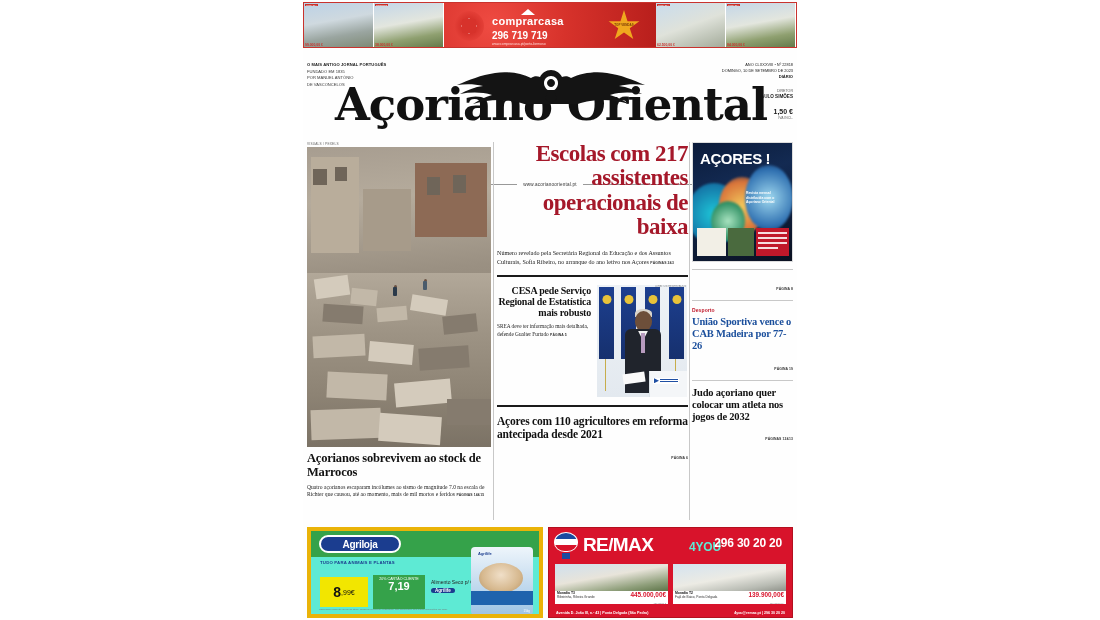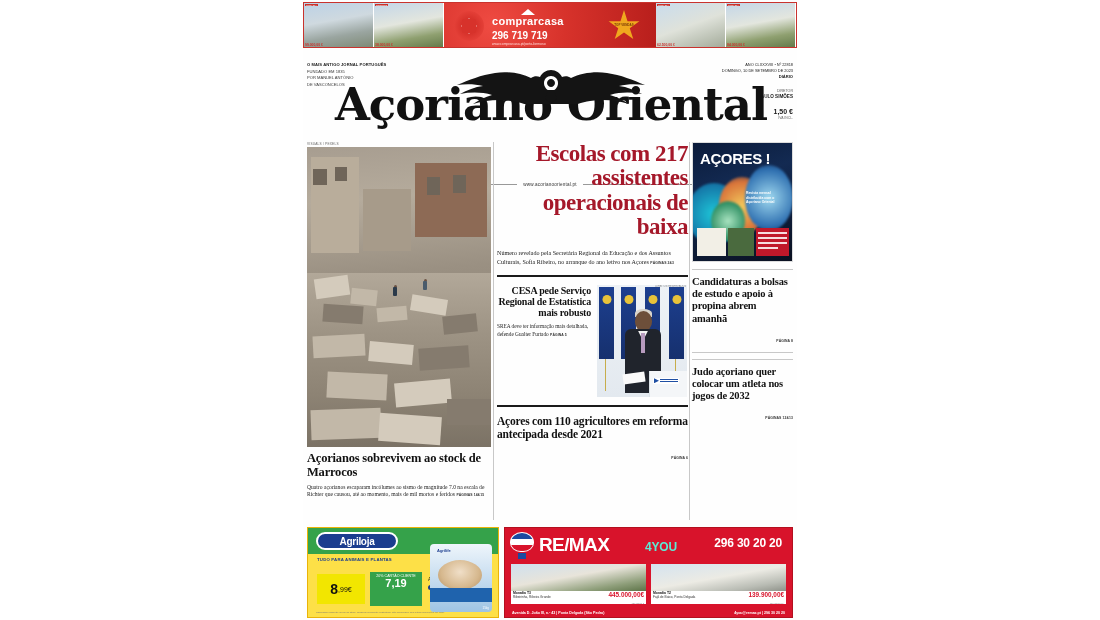--- a/index.html
+++ b/index.html
@@ -120,21 +120,21 @@
   .mag-red { background:#c0182a; }
   .mag-redlines { position:absolute; left:2px; top:3px; right:2px; height:1.5px; background:#fff; opacity:.85; }
 
   .side-head { font-size:10.5px; font-weight:bold; line-height:1.16; color:#111; letter-spacing:-.2px; }
   .side-ref { text-align:right; margin-top:3px; }
   .kicker { font-family:"Liberation Sans",sans-serif; font-size:5px; font-weight:bold; color:#c0182a; letter-spacing:.1px; }
   .side-head.red { color:#1b4f9c; }
 
   
   .botads { position:absolute; left:4px; top:527px; width:486px; height:91px; display:flex; gap:5px; }
-  .ad-agri { width:192px; height:91px; border:1px solid #eab308; background:#fde047; position:relative; overflow:hidden; }
+  .ad-agri { width:236px; height:91px; border:4px solid #eab308; background:#5eead4; position:relative; overflow:hidden; }
   .agri-green { position:absolute; left:0; top:0; width:100%; height:26px; background:#35a24a; }
   .agri-logo { position:absolute; left:8px; top:4px; width:82px; height:18px; background:#1b3d8f; border-radius:9px; display:flex; align-items:center; justify-content:center; border:2px solid #fff; }
   .agri-logo span { font-family:"Liberation Sans",sans-serif; font-size:10px; font-weight:bold; color:#fff; letter-spacing:-.3px; }
   .agri-tag { position:absolute; left:9px; top:29px; font-family:"Liberation Sans",sans-serif; font-size:4.3px; font-weight:bold; color:#1b3d8f; letter-spacing:.2px; }
   .agri-price { position:absolute; left:9px; top:46px; width:48px; height:30px; background:#f2e600; display:flex; align-items:center; justify-content:center; }
   .agri-price b { font-family:"Liberation Sans",sans-serif; font-size:14px; color:#111; }
   .agri-price i { font-family:"Liberation Sans",sans-serif; font-size:7px; font-style:normal; color:#111; }
   .agri-badge { position:absolute; left:62px; top:44px; width:52px; height:34px; background:#35a24a; color:#fff; font-family:"Liberation Sans",sans-serif; text-align:center; padding-top:2px; }
   .agri-badge .p1 { font-size:3.6px; }
   .agri-badge .p2 { font-size:11px; font-weight:bold; line-height:1; }
@@ -371,28 +371,34 @@
             <span class="mag-redlines" style="top:9px"></span>
             <span class="mag-redlines" style="top:14px"></span>
             <span class="mag-redlines" style="top:19px;width:60%"></span>
           </div>
         </div>
       </div>
 
       <div class="hrule" style="margin:7px 0 6px"></div>
 
       <div>
-        <div class="side-head">Candidaturas a bolsas de estudo e apoio à propina abrem amanhã</div>
         <div class="side-ref">
           <span class="pgref">PÁGINA 8</span>
         </div>
       </div>
 
       <div class="hrule" style="margin:6px 0"></div>
 
+      <div>
+        <div class="kicker">Desporto</div>
+        <div class="side-head red" style="margin-top:3px">União Sportiva vence o CAB Madeira por 77-26</div>
+        <div class="side-ref">
+          <span class="pgref">PÁGINA 19</span>
+        </div>
+      </div>
 
       <div class="hrule" style="margin:6px 0"></div>
 
       <div>
         <div class="side-head">Judo açoriano quer colocar um atleta nos jogos de 2032</div>
         <div class="side-ref">
           <span class="pgref">PÁGINAS 12&amp;13</span>
         </div>
       </div>
     </div>

